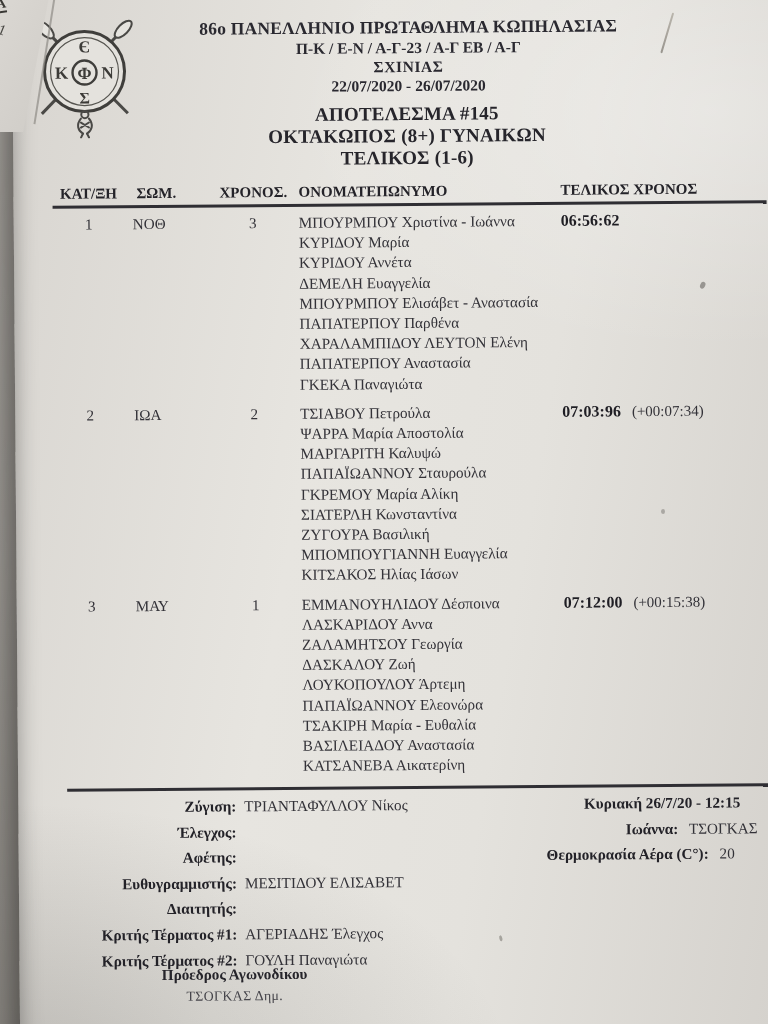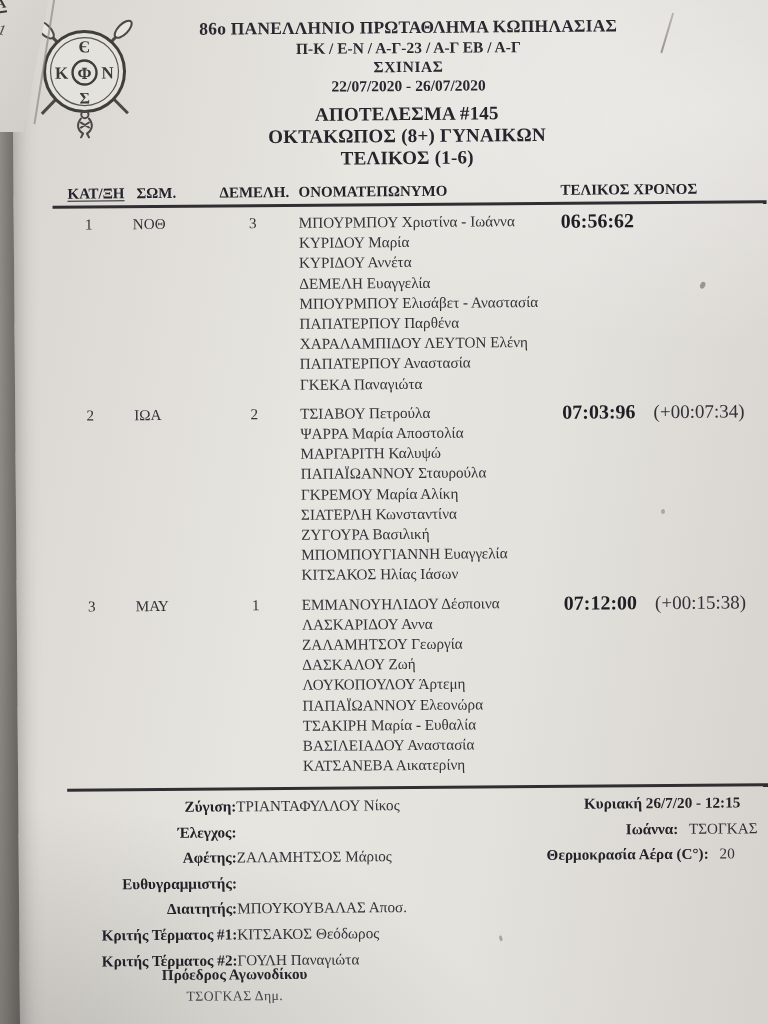--- a/index.html
+++ b/index.html
@@ -53,39 +53,39 @@
   .head .l3{font-size:15.5px;font-weight:bold;line-height:19px;letter-spacing:.6px;}
   .head .l4{font-size:15.5px;font-weight:bold;line-height:19px;}
 
   .titles{position:absolute;left:0;top:117px;width:788px;text-align:center;color:#26252b;}
   .titles div{font-size:19px;font-weight:bold;line-height:22px;letter-spacing:.2px;}
 
   
   .table{position:absolute;left:39px;top:196px;width:714px;}
   .grid-cols{display:grid;grid-template-columns:72px 82px 92px 262px 1fr;}
   .thead{font-weight:bold;font-size:15px;line-height:18px;border-bottom:3px solid #2f2e33;padding-bottom:3px;color:#242329;}
-  .thead .h-rank{text-align:right;text-decoration:underline;text-underline-offset:2px;}
+  .thead .h-rank{text-align:center;text-underline-offset:2px;}
   .thead .h-club{padding-left:12px;}
   .thead .h-lane{padding-left:13px;}
   .trow{margin-top:6px;margin-bottom:9px;align-items:start;}
   .cell{font-size:15.2px;line-height:20.2px;color:#333238;}
   .cell.rank{text-align:center;}
   .cell.club{padding-left:8px;}
   .cell.lane{text-align:center;}
   .crew-line{white-space:nowrap;}
   .cell.time{white-space:nowrap;}
-  .tt{font-weight:bold;font-size:20px;color:#1f1e24;}
-  .td{margin-left:18px;font-size:19px;}
+  .tt{font-weight:bold;font-size:16px;color:#1f1e24;}
+  .td{margin-left:11px;font-size:15px;}
 
   
   .foot-rule{position:absolute;left:49px;right:-4px;top:800px;border-top:3px solid #2f2e33;}
   .foot-left{position:absolute;left:10px;top:806px;width:430px;}
   .fline{display:flex;font-size:15.2px;line-height:25.6px;}
   .flab{width:208px;text-align:right;font-weight:bold;color:#232228;flex:none;}
-  .fval{color:#333238;white-space:nowrap;}
+  .fval{margin-left:8px;color:#333238;white-space:nowrap;}
   .foot-right{position:absolute;left:440px;top:806px;width:299px;text-align:right;}
   .foot-right .fline{display:block;}
   .foot-right .fline .flab{width:auto;display:inline;margin-right:7px;}
   .foot-right .fline.r0{padding-right:17px;}
   .foot-right .fline.r0 .fval{font-weight:bold;color:#232228;}
   .foot-right .fline.r2{padding-right:23px;}
   .foot-right .fval{margin-left:0;display:inline;}
 
   
   .sig{position:absolute;left:95px;top:978px;width:240px;text-align:center;}
@@ -134,21 +134,21 @@
       <div class="titles">
         <div>ΑΠΟΤΕΛΕΣΜΑ #145</div>
         <div>ΟΚΤΑΚΩΠΟΣ (8+) ΓΥΝΑΙΚΩΝ</div>
         <div>ΤΕΛΙΚΟΣ (1-6)</div>
       </div>
 
       <div class="table">
         <div class="thead grid-cols">
           <div class="h-rank">ΚΑΤ/ΞΗ</div>
           <div class="h-club">ΣΩΜ.</div>
-          <div class="h-lane">ΔΕΜΕΛΗ.</div>
+          <div class="h-lane">ΧΡΟΝΟΣ.</div>
           <div class="h-name">ΟΝΟΜΑΤΕΠΩΝΥΜΟ</div>
           <div class="h-time">ΤΕΛΙΚΟΣ ΧΡΟΝΟΣ</div>
         </div>
         <div class="tbody">
   <div class="trow grid-cols">
     <div class="cell rank">1</div>
     <div class="cell club">ΝΟΘ</div>
     <div class="cell lane">3</div>
     <div class="cell names">
                 <div class="crew-line">ΜΠΟΥΡΜΠΟΥ Χριστίνα - Ιωάννα</div>
@@ -208,35 +208,34 @@
     <span class="flab">Ζύγιση:</span>
     <span class="fval">ΤΡΙΑΝΤΑΦΥΛΛΟΥ Νίκος</span>
   </div>
 
   <div class="fline">
     <span class="flab">Έλεγχος:</span>
   </div>
 
   <div class="fline">
     <span class="flab">Αφέτης:</span>
-    <span class="fval">ΖΑΛΑΜΗΤΣΟΣ Μάριος</span>
   </div>
 
   <div class="fline">
     <span class="flab">Ευθυγραμμιστής:</span>
+    <span class="fval">ΜΕΣΙΤΙΔΟΥ ΕΛΙΣΑΒΕΤ</span>
   </div>
 
   <div class="fline">
     <span class="flab">Διαιτητής:</span>
-    <span class="fval">ΜΠΟΥΚΟΥΒΑΛΑΣ Αποσ.</span>
   </div>
 
   <div class="fline">
     <span class="flab">Κριτής Τέρματος #1:</span>
-    <span class="fval">ΚΙΤΣΑΚΟΣ Θεόδωρος</span>
+    <span class="fval">ΑΓΕΡΙΑΔΗΣ Έλεγχος</span>
   </div>
 
   <div class="fline">
     <span class="flab">Κριτής Τέρματος #2:</span>
     <span class="fval">ΓΟΥΛΗ Παναγιώτα</span>
   </div>
 </div>
       <div class="foot-right">
   <div class="fline r0">
     

